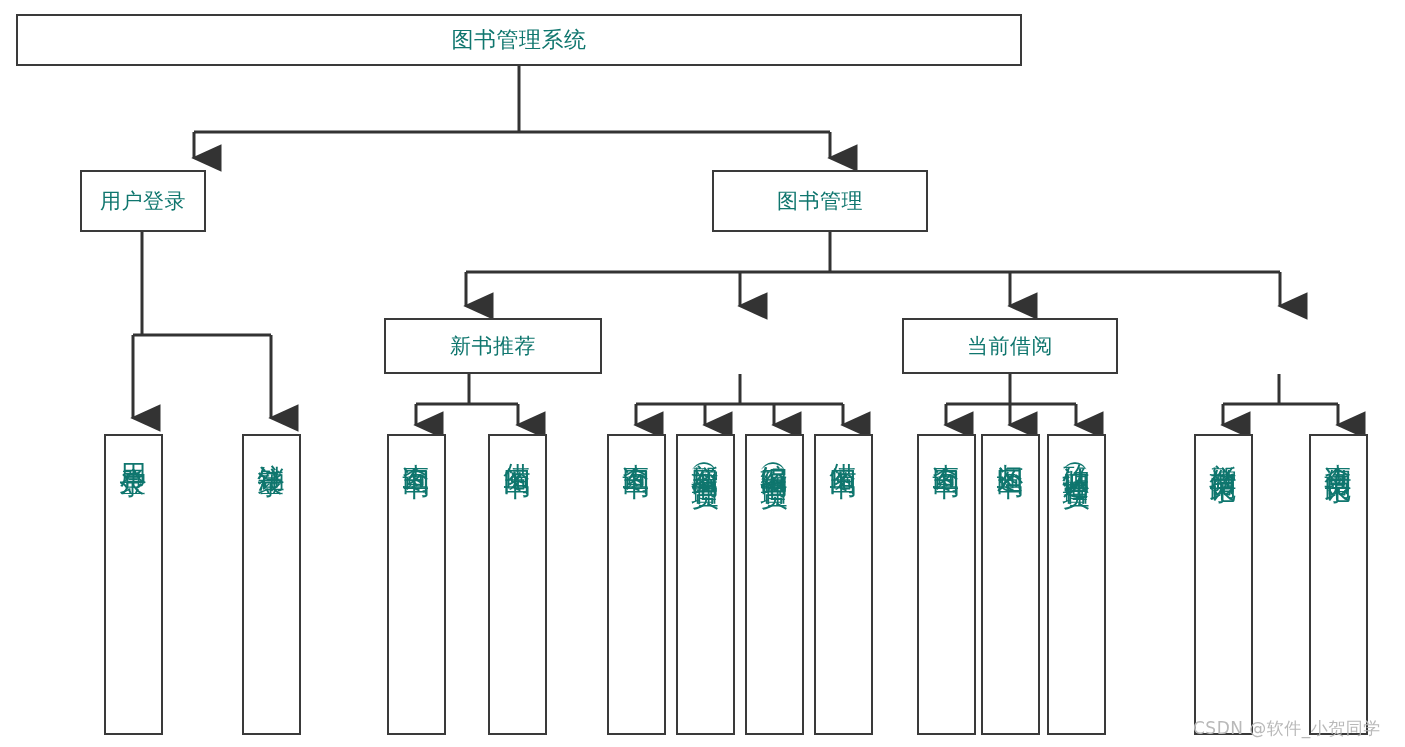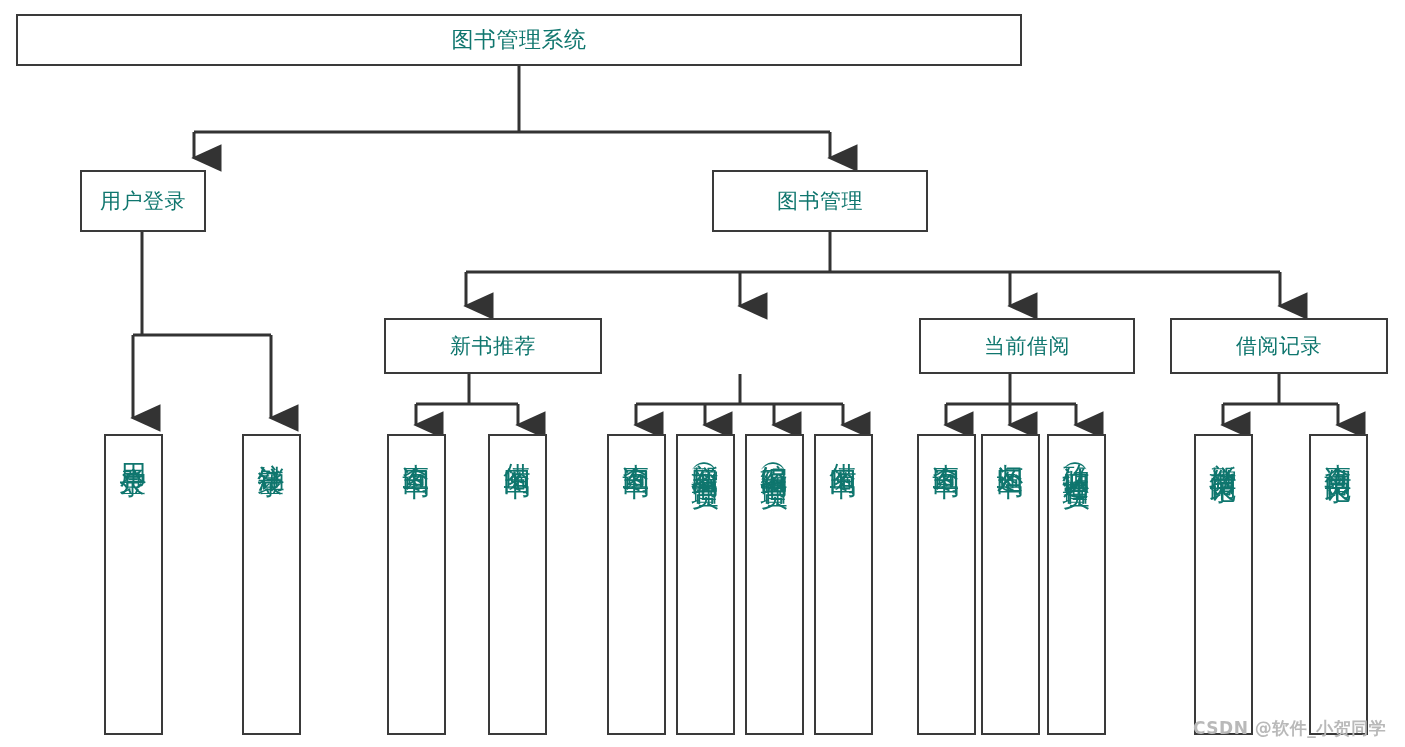--- a/index.html
+++ b/index.html
@@ -131,25 +131,22 @@
   <div class="node h" style="left:80px; top:170px; width:126px; height:62px;">
     <span class="lbl">用户登录</span>
   </div>
   <div class="node h" style="left:712px; top:170px; width:216px; height:62px;">
     <span class="lbl">图书管理</span>
   </div>
 
   <div class="node h" style="left:360px; top:318px; width:218px; height:56px;margin-left:24px;">
     <span class="lbl">新书推荐</span>
   </div>
-  <div class="node h" style="left:902px; top:318px; width:216px; height:56px;margin-left:17px;">
+  <div class="node h" style="left:902px; top:318px; width:216px; height:56px;">
     <span class="lbl">当前借阅</span>
-  </div>
-  <div class="node h" style="left:1170px; top:318px; width:218px; height:56px;">
-    <span class="lbl">借阅记录</span>
   </div>
 
   <div class="node v" style="left:104px; top:434px; width:59px; height:301px;">
     <span class="lbl">用户登录</span>
   </div>
   <div class="node v" style="left:242px; top:434px; width:59px; height:301px;">
     <span class="lbl">注销登录</span>
   </div>
 
   <div class="node v" style="left:387px; top:434px; width:59px; height:301px;">
@@ -182,15 +179,15 @@
     <span class="lbl">确认归还（管理员）</span>
   </div>
 
   <div class="node v" style="left:1194px; top:434px; width:59px; height:301px;">
     <span class="lbl">新增借阅记录</span>
   </div>
   <div class="node v" style="left:1309px; top:434px; width:59px; height:301px;">
     <span class="lbl">查询借阅记录</span>
   </div>
 
-  <div class="watermark" style="left:1193px; top:717px;font-weight:bold;">CSDN @软件_小贺同学</div>
+  <div class="watermark" style="left:1193px; top:717px;">CSDN @软件_小贺同学</div>
 
 </div>
 
 </body></html>

